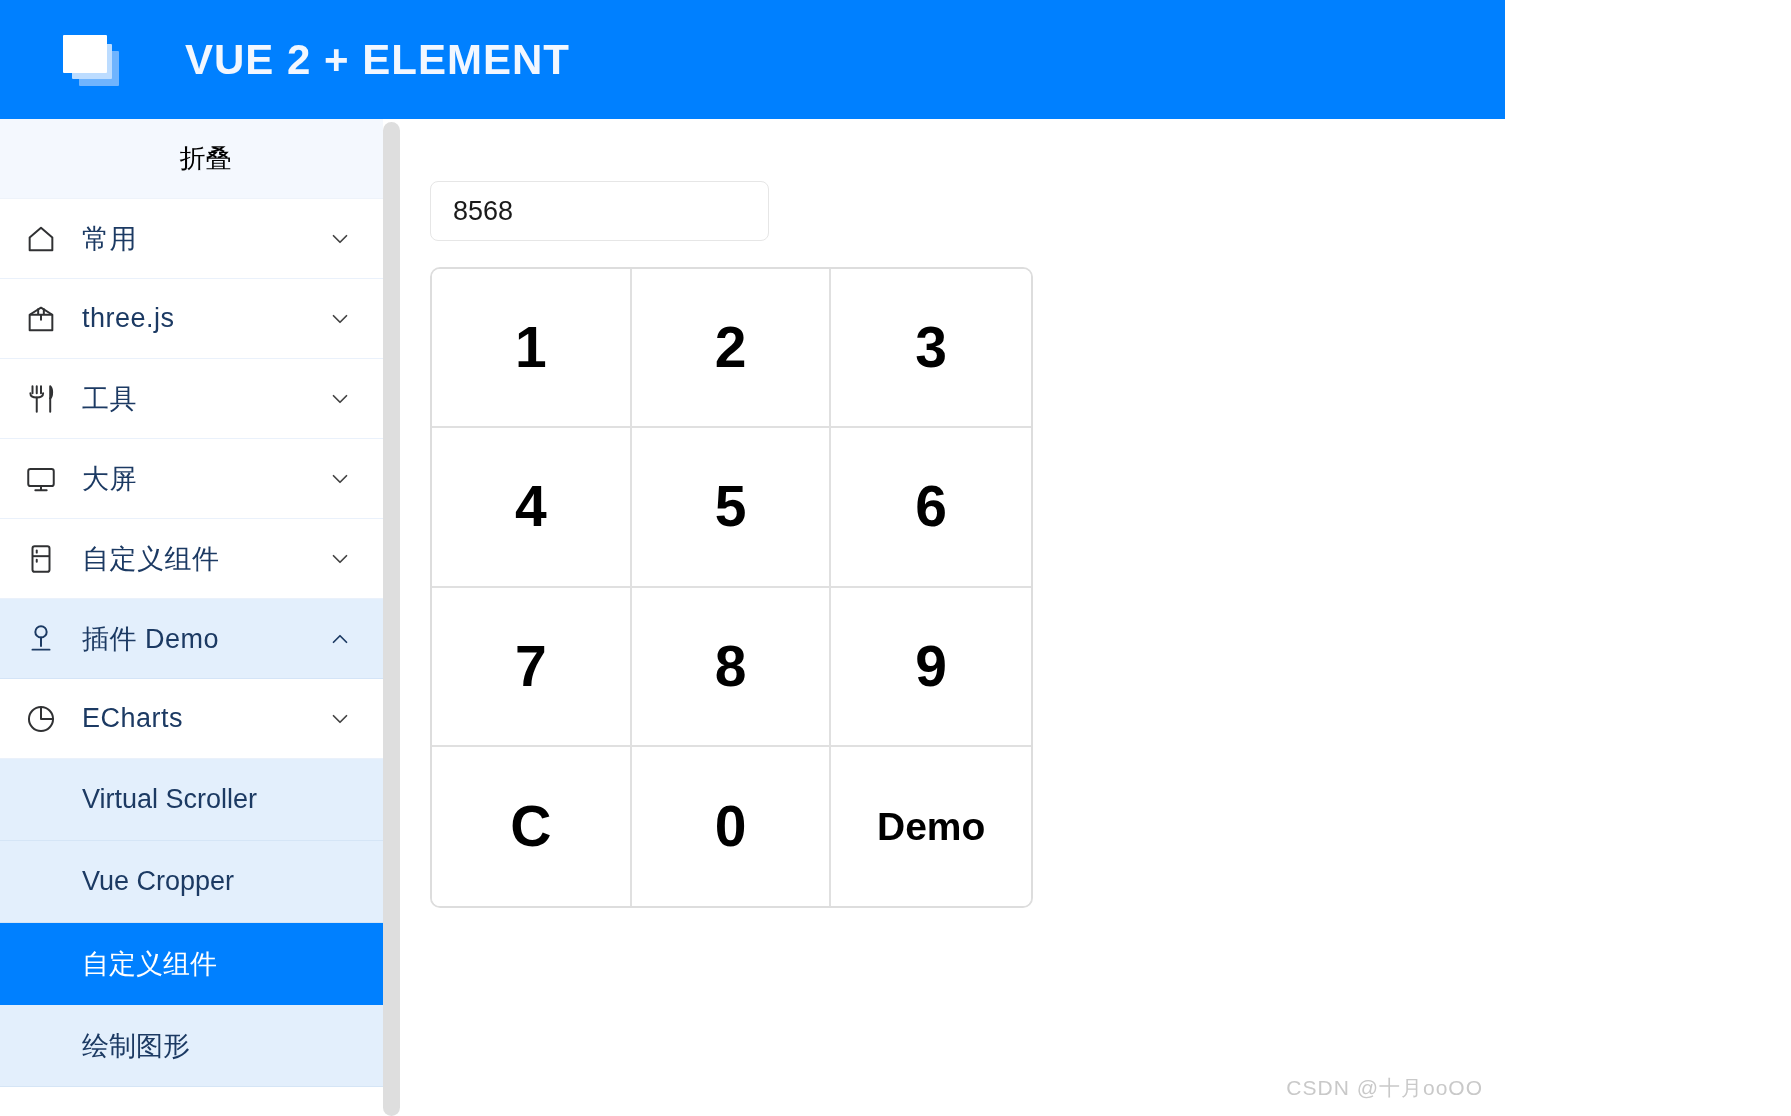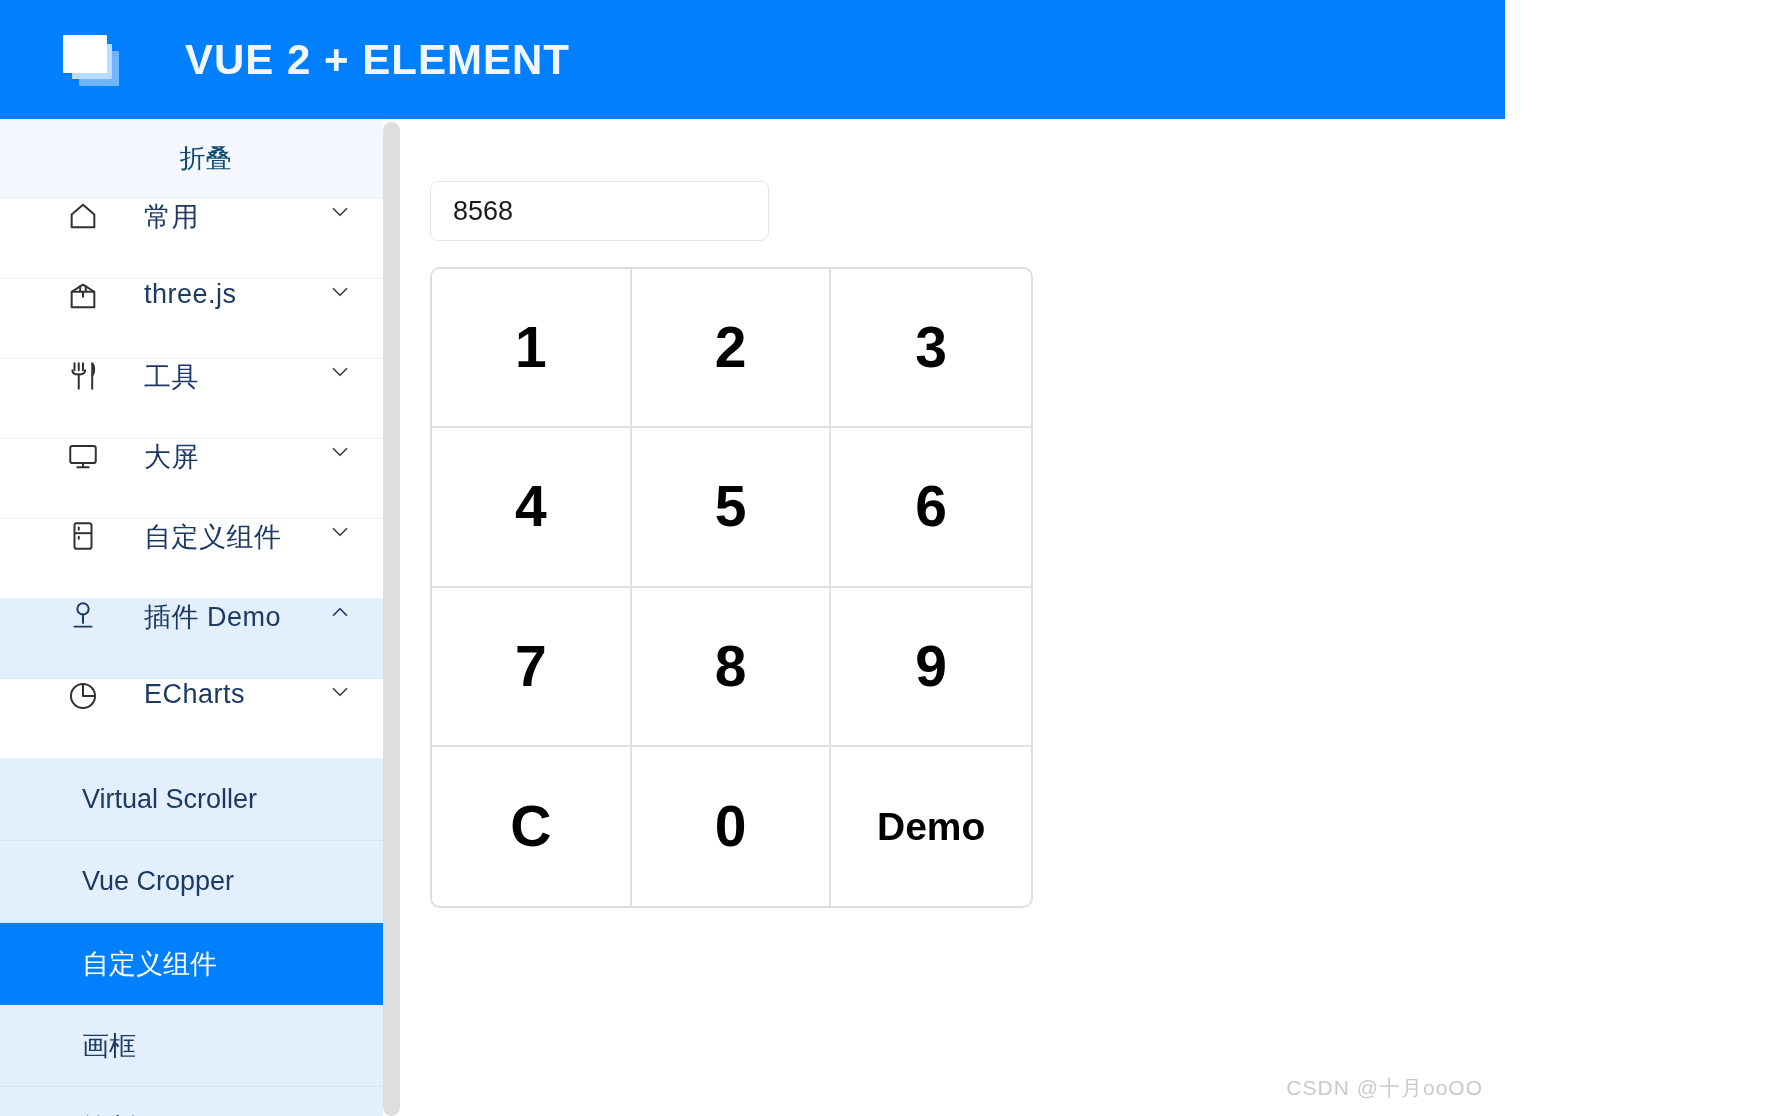--- a/index.html
+++ b/index.html
@@ -82,35 +82,35 @@
     height: 997px;
     overflow: hidden;
     background: #ffffff;
   }
   .collapse-bar {
     height: 80px;
     background: #f4f8fe;
     display: flex;
     align-items: center;
     justify-content: center;
-    color: #0c4a6e;
+    color: #000000;
     font-size: 26px;
     border-bottom: 1px solid #eef3fa;
     padding-left: 28px;
   }
 
   .menu-item {
     position: relative;
     height: 80px;
     display: flex;
+    align-items: center;
     background: #ffffff;
     border-bottom: 1px solid #eaf1fb;
-    padding-left: 66px;
+    padding-left: 24px;
     padding-right: 30px;
-    gap: 20px;
   }
   .menu-item.expanded {
     background: #e3effc;
     border-bottom: 1px solid #d4e4f7;
   }
   .menu-icon {
     width: 34px;
     height: 34px;
     flex: 0 0 auto;
     display: block;
@@ -360,21 +360,20 @@
         <span class="chev">
           <svg viewBox="0 0 24 24" fill="none" stroke="#444" stroke-width="1.6">
               <path d="M6 9 L12 15 L18 9" stroke-linecap="round" stroke-linejoin="round"></path>
             </svg>
         </span>
       </div>
 
       <div class="sub-item">Virtual Scroller</div>
       <div class="sub-item">Vue Cropper</div>
       <div class="sub-item active">自定义组件</div>
-      <div class="sub-item">画框</div>
       <div class="sub-item">绘制图形</div>
 
     </div>
 
     <div class="sb-track"></div>
     <div class="sb-thumb"></div>
   </div>
 
   <div class="main">
 

